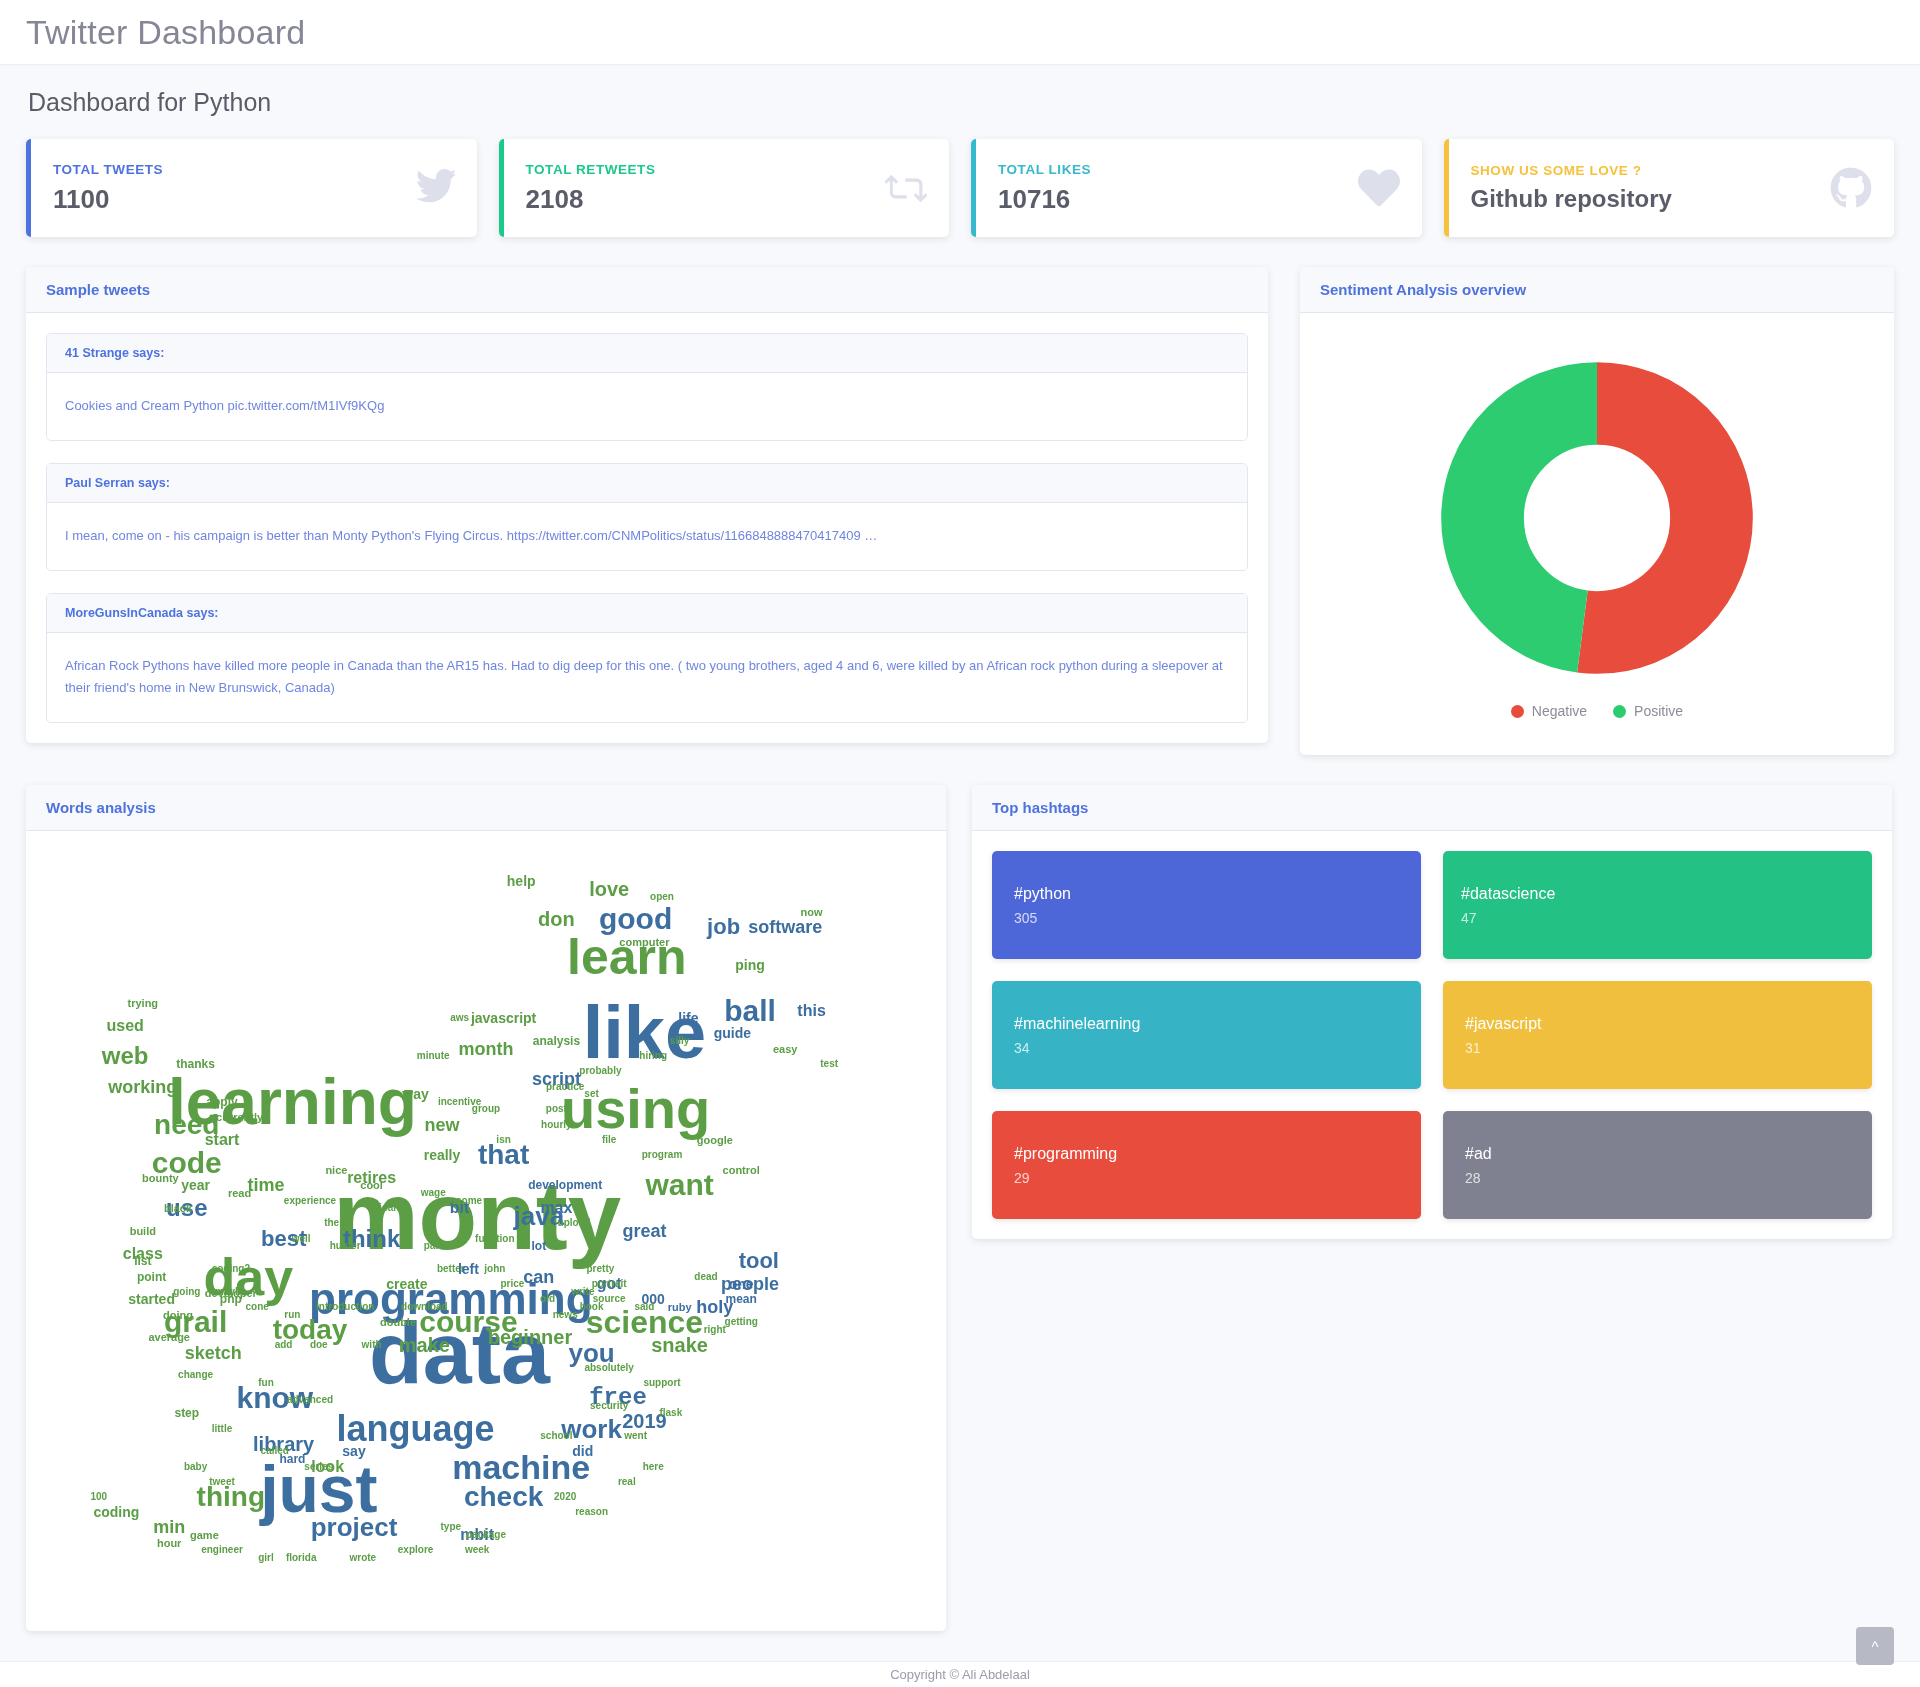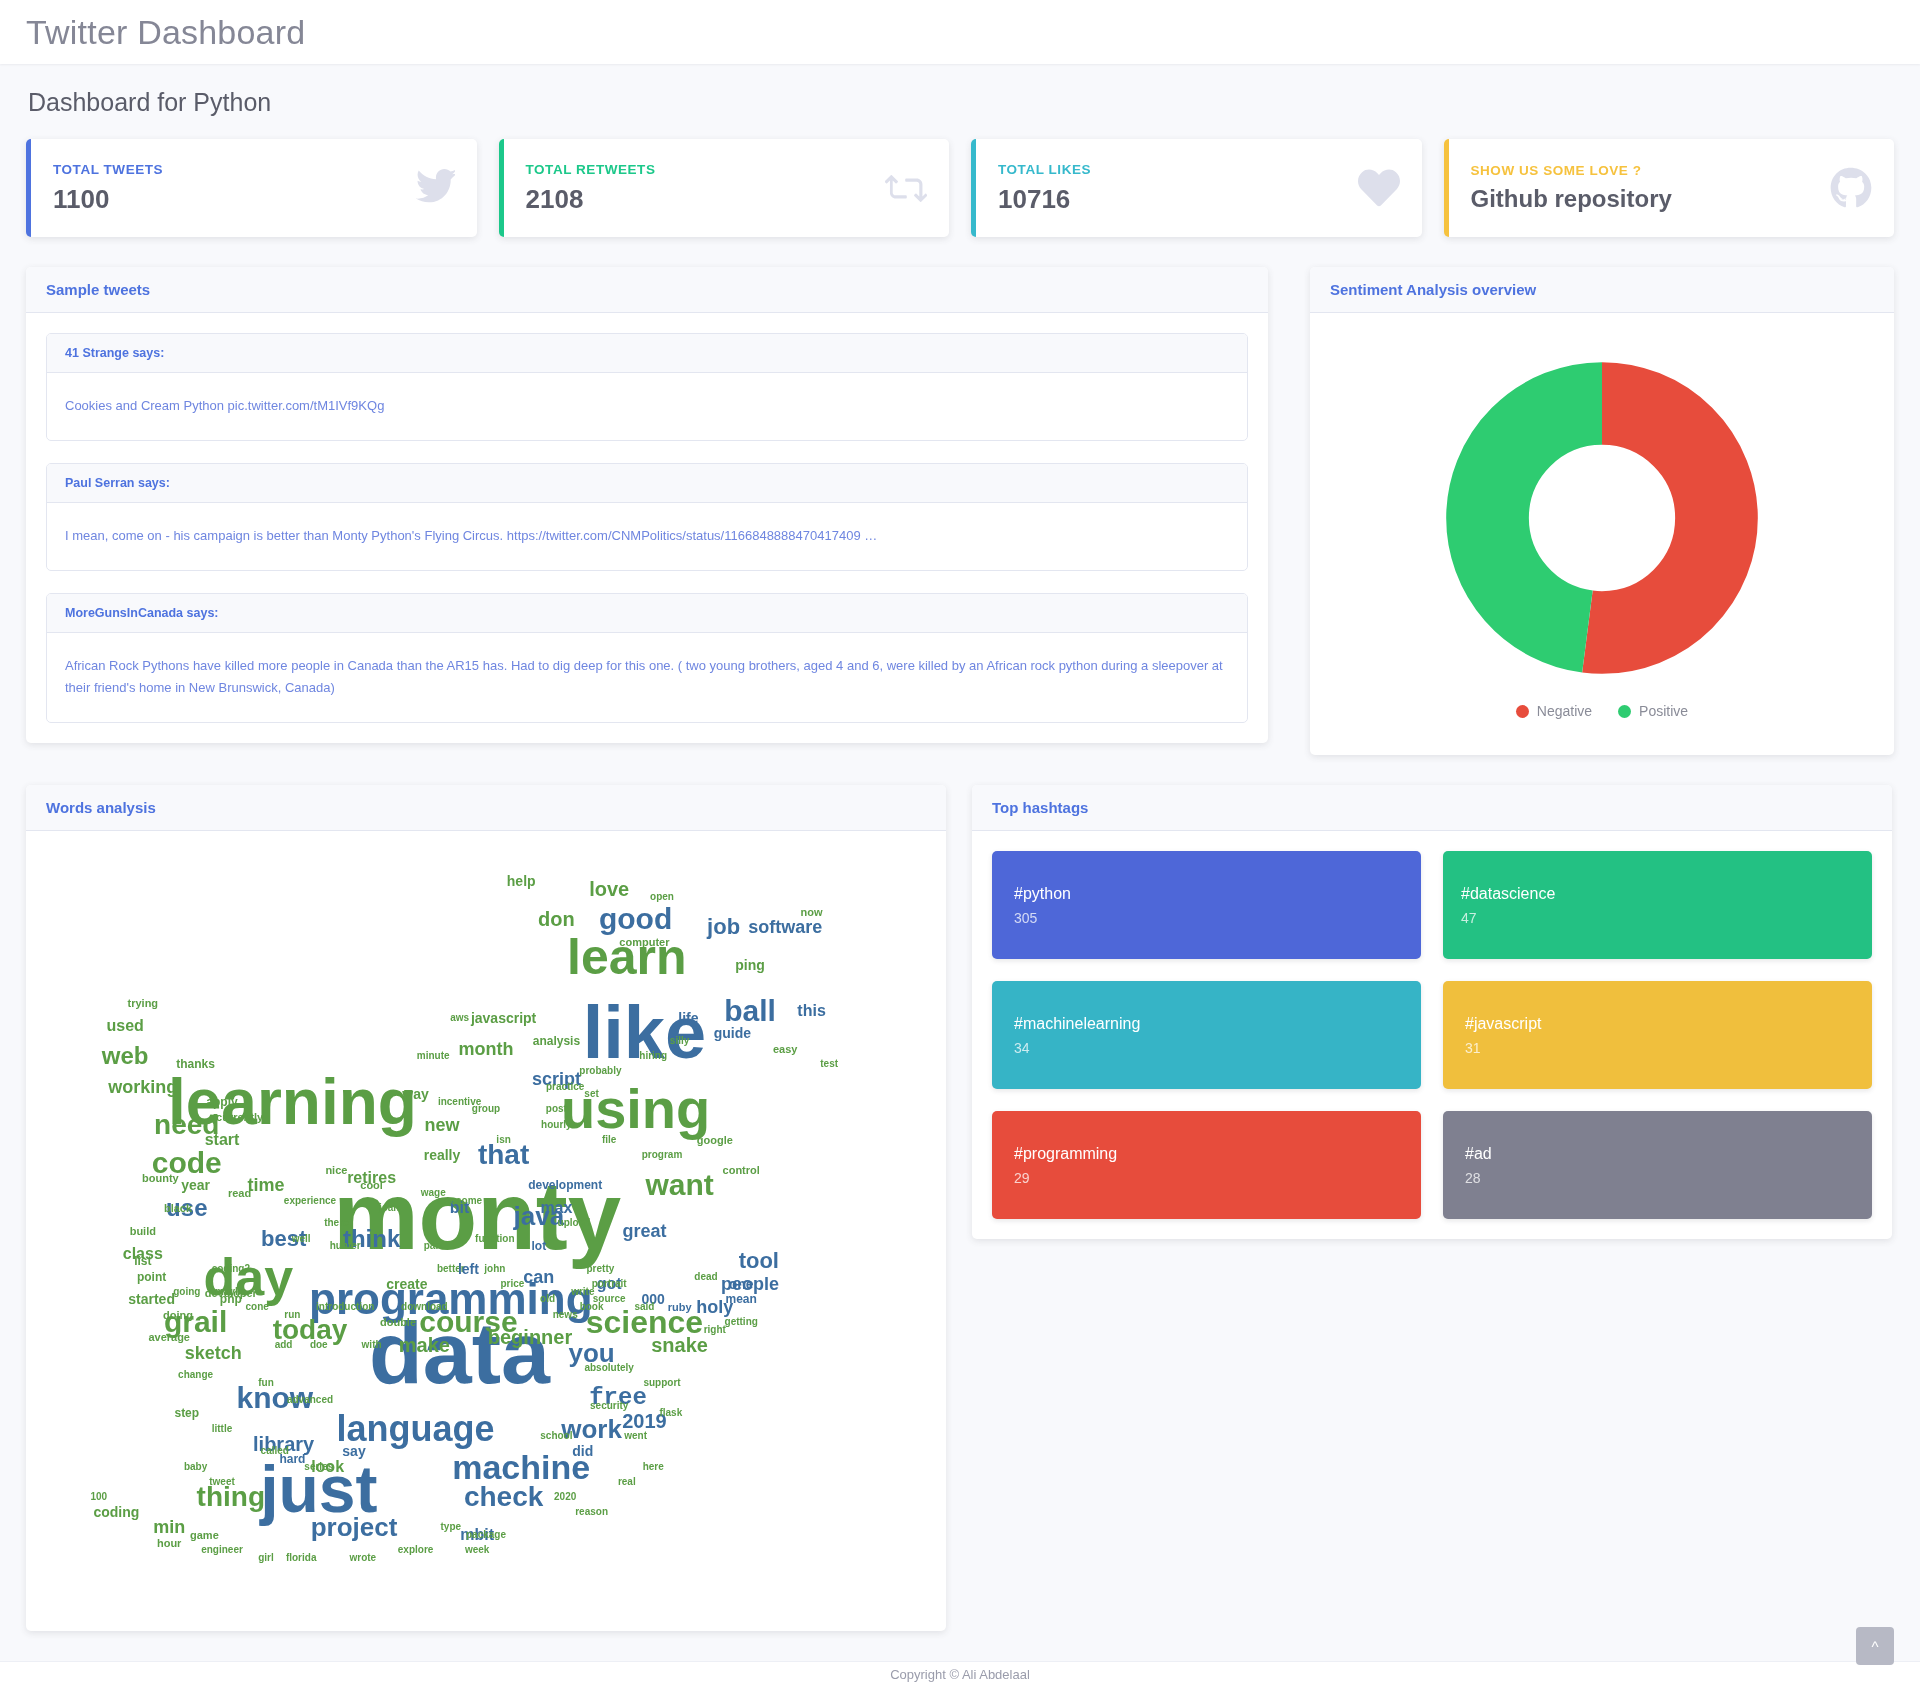--- a/index.html
+++ b/index.html
@@ -41,21 +41,21 @@
 
   
   .panel { background: #fff; border-radius: 5px; box-shadow: 0 2px 7px rgba(58,59,69,.12); overflow: hidden; }
   .panel-head {
     background: #f8f9fc; border-bottom: 1px solid #e3e6f0;
     padding: 14px 20px; font-size: 15px; font-weight: 700; color: #4e73df;
   }
   .panel-body { padding: 20px; }
 
   
-  .mid-row { display: flex; gap: 42px; margin-bottom: 30px; align-items: flex-start; }
+  .mid-row { display: flex; gap: 32px; margin-bottom: 30px; align-items: flex-start; }
   .tweets-panel { width: 1242px; flex: 0 0 1242px; }
   .sentiment-panel { flex: 1 1 auto; }
 
   .tweet-card { border: 1px solid #e3e6f0; border-radius: 5px; margin-bottom: 22px; overflow: hidden; }
   .tweet-card:last-child { margin-bottom: 0; }
   .tweet-head {
     background: #f8f9fc; border-bottom: 1px solid #e3e6f0;
     padding: 12px 18px; font-size: 12.5px; font-weight: 700; color: #4e73df;
   }
   .tweet-body { padding: 22px 18px; font-size: 13px; color: #6f86e0; line-height: 1.75; }

